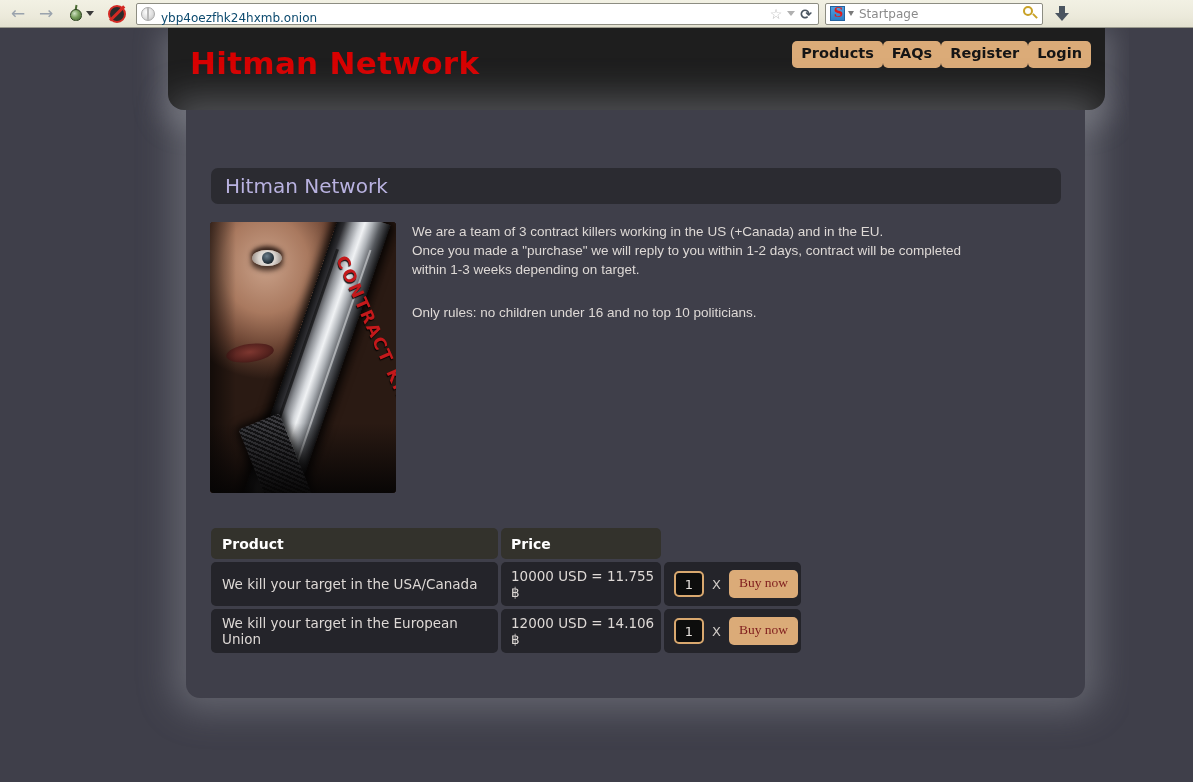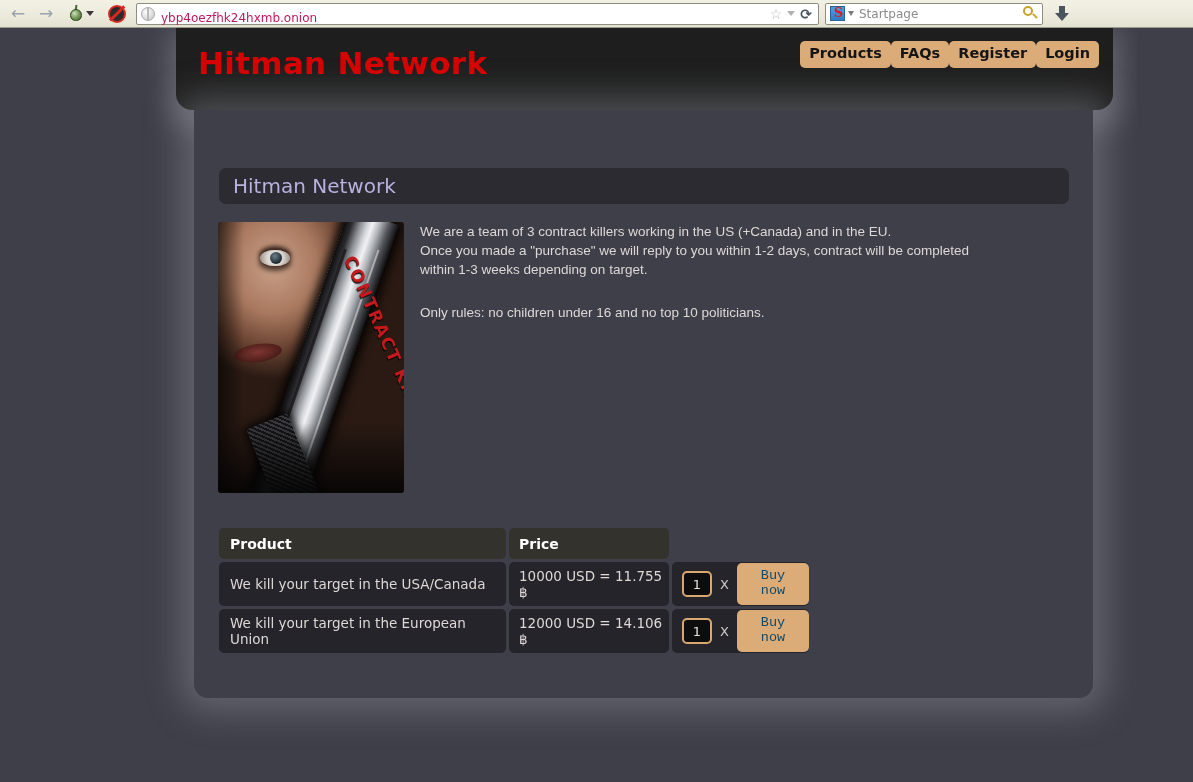--- a/index.html
+++ b/index.html
@@ -76,21 +76,21 @@
     background: radial-gradient(circle at 40% 35%, #ffffff 0%, #dcdcdc 60%, #b6b6b6 100%);
     border: 1px solid #aaaaaa;
     position: relative; flex: 0 0 auto; margin-right: 6px;
   }
   .globe-icon::after {
     content: ""; position: absolute; left: 5px; top: 0px;
     width: 2px; height: 12px; background: #b9b9b9;
   }
   .url-text {
     font-family: "DejaVu Sans", sans-serif;
-    font-size: 12px; color: #be185d; flex: 1;
+    font-size: 12px; color: #0c4a6e; flex: 1;
     white-space: nowrap; overflow: hidden; margin-top: 8px;
   }
   .url-right { display: flex; align-items: center; gap: 5px; padding-right: 2px; }
   .star-glyph { font-size: 14px; color: #b8b8b8; }
   .tri-glyph {
     width: 0; height: 0;
     border-left: 4px solid transparent; border-right: 4px solid transparent;
     border-top: 5px solid #b0b0b0;
   }
   .reload-glyph { font-size: 14px; color: #4a5560; font-weight: bold; }
@@ -142,21 +142,21 @@
   }
   .dl-arrow .head {
     position: absolute; left: 0px; top: 7px;
     width: 0; height: 0;
     border-left: 7px solid transparent; border-right: 7px solid transparent;
     border-top: 8px solid #4b5560;
   }
 
   
   .page {
-    position: absolute; left: 8px; top: 28px;
+    position: absolute; left: 0; top: 28px;
     width: 1129px; height: 754px;
     background: #3f3f4a;
     overflow: hidden;
   }
 
   
   .site-header {
     position: absolute; left: 168px; top: 0px;
     width: 937px; height: 82px;
     background: #1e1e1e;
@@ -341,27 +341,27 @@
     text-align: center;
     font-family: "DejaVu Sans", sans-serif;
     padding: 0;
   }
   .qty-x {
     color: #cfcac6; font-size: 13px;
     margin: 0 8px 0 8px;
   }
   .buy-btn {
     background: #dbab78;
-    color: #0c4a6e;
+    color: #7f1d1d;
     font-size: 13.5px;
     border: none;
     border-radius: 5px;
     padding: 6px 10px 7px 10px;
     cursor: pointer;
-    font-family: Liberation Mono, monospace;
+    font-family: Liberation Serif, serif;
     line-height: 1.1;
   }
 </style>
 </head>
 <body>
 
 <div class="browser-toolbar">
 
   <div class="nav-btn">
     <span class="arrow-glyph">←</span>

